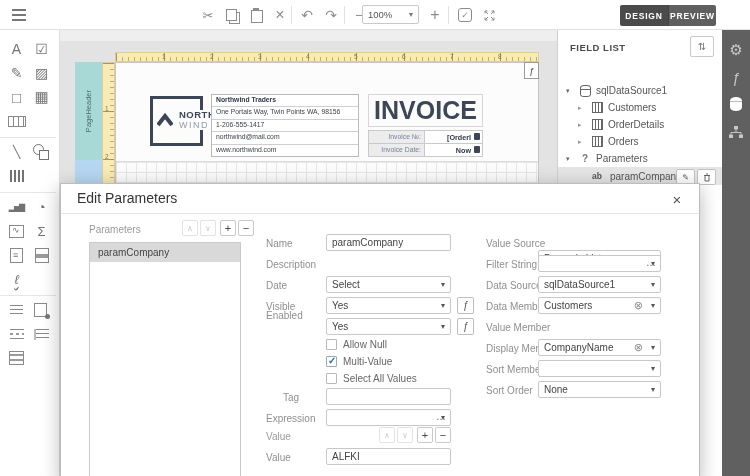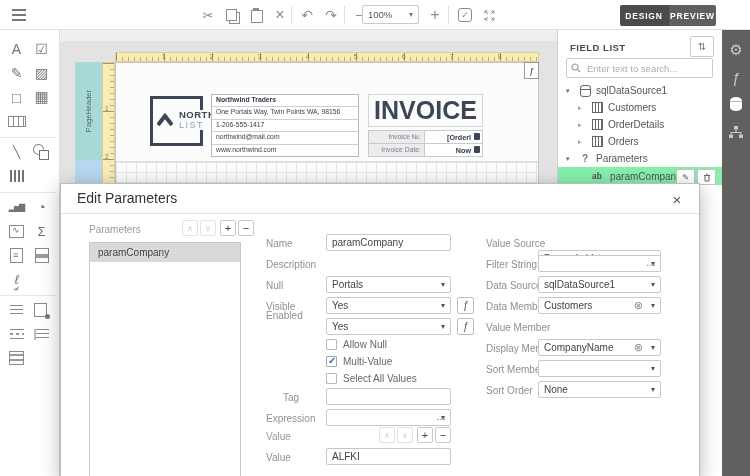--- a/index.html
+++ b/index.html
@@ -109,21 +109,21 @@
   .trow{position:relative;height:17px;display:flex;align-items:center;font-size:10px;color:#555;cursor:pointer;}
   .trow .arrow{position:absolute;font-size:7px;color:#666;}
   .arrow.exp::before{content:"▾";}
   .arrow.col::before{content:"▸";color:#999;}
   .trow .lbl{position:absolute;white-space:nowrap;}
   .db-ico{position:absolute;width:9px;height:10px;border:1px solid #666;border-radius:4px/3px;}
   .db-ico::before{content:"";position:absolute;left:0;top:1px;width:100%;height:2px;border-bottom:1px solid #666;}
   .tbl-ico{position:absolute;width:9px;height:9px;border:1px solid #666;background:repeating-linear-gradient(90deg,transparent 0 2px,#666 2px 3px);}
   .q-ico{position:absolute;font-size:10px;color:#777;font-weight:bold;}
   .ab-ico{position:absolute;font-size:8.5px;color:#555;font-weight:bold;}
-  .trow.selected{background:#86efac;height:18px;}
+  .trow.selected{background:#e5e5e5;height:18px;}
   .mini-btn{position:absolute;width:17px;height:14px;border:1px solid #c2c2c2;border-radius:2px;background:#fff;display:flex;align-items:center;justify-content:center;cursor:pointer;}
   .pencil-ico::before{content:"✎";font-size:8px;color:#666;}
 
   
   .darkbar{position:absolute;left:722px;top:30px;width:28px;height:446px;background:#606060;}
   .db-item{position:absolute;left:0;width:28px;height:24px;display:flex;align-items:center;justify-content:center;color:#c8c8c8;cursor:pointer;}
   .gear-g::before{content:"⚙";font-size:15px;}
   .fx-g::before{content:"ƒ";font-style:italic;font-size:14px;}
   .cyl-white{width:12px;height:14px;background:#fff;border-radius:6px/3.5px;position:relative;}
   .cyl-white::before{content:"";position:absolute;left:0;top:2px;width:100%;height:2px;border-bottom:1px solid #bbb;}
@@ -249,21 +249,21 @@
 
     <div class="page">
       <div class="detail-grid"></div>
 
       <div class="logo">
         <svg width="16" height="14" viewBox="0 0 16 14">
           <path d="M1 12L8 3l7 9" fill="none" stroke="#3d4656" stroke-width="4"></path>
         </svg>
         <div class="logo-text">
           <b>NORTH</b>
-          <i>LIST</i>
+          <i>WIND</i>
         </div>
       </div>
 
       <div class="cotable">
         <div>Northwind Traders</div>
         <div>One Portals Way, Twin Points WA, 98156</div>
         <div>1-206-555-1417</div>
         <div>northwind@mail.com</div>
         <div>www.northwind.com</div>
       </div>
@@ -287,27 +287,20 @@
         </div>
       </div>
 
       <div class="smart-tag"></div>
     </div>
   </div>
 
   <div class="fieldlist">
     <div class="fl-title">FIELD LIST</div>
     <div class="fl-btn"></div>
-    <div class="fl-search">
-      <svg width="10" height="10" viewBox="0 0 10 10">
-        <circle cx="4" cy="4" r="3" fill="none" stroke="#999" stroke-width="1.2"></circle>
-        <path d="M6.5 6.5L9 9" stroke="#999" stroke-width="1.2"></path>
-      </svg>
-      <input type="text" placeholder="Enter text to search..." style="">
-    </div>
     <div class="tree">
       <div class="trow">
         <span class="arrow exp" style="left:8px;"></span>
         <span class="db-ico" style="left:22px;"></span>
         <span class="lbl" style="left:38px;">sqlDataSource1</span>
       </div>
       <div class="trow">
         <span class="arrow col" style="left:20px;"></span>
         <span class="tbl-ico" style="left:34px;"></span>
         <span class="lbl" style="left:50px;">Customers</span>
@@ -371,23 +364,23 @@
     <span class="navbtn strong minus2-ico" style="left:177px;top:36px;"></span>
     <div class="plist">
       <div class="plist-item">paramCompany</div>
     </div>
 
     <span class="flabel" style="left:205px;top:54px;">Name</span>
     <input class="tinput" style="left: 265px; top: 50px;" value="paramCompany">
 
     <span class="flabel" style="left:205px;top:75px;">Description</span>
 
-    <span class="flabel" style="left:205px;top:96px;">Null</span>
+    <span class="flabel" style="left:205px;top:96px;">Date</span>
     <div class="dd" style="left:265px;top:92px;">
-      <span class="txt">Portals</span>
+      <span class="txt">Select</span>
     </div>
 
     <span class="flabel" style="left:205px;top:117px;">Visible</span>
     <div class="dd" style="left:265px;top:113px;">
       <span class="txt">Yes</span>
     </div>
     <span class="fxbtn" style="left:396px;top:113px;"></span>
 
     <span class="flabel" style="left:205px;top:126px;">Enabled</span>
     <div class="dd" style="left:265px;top:134px;">

